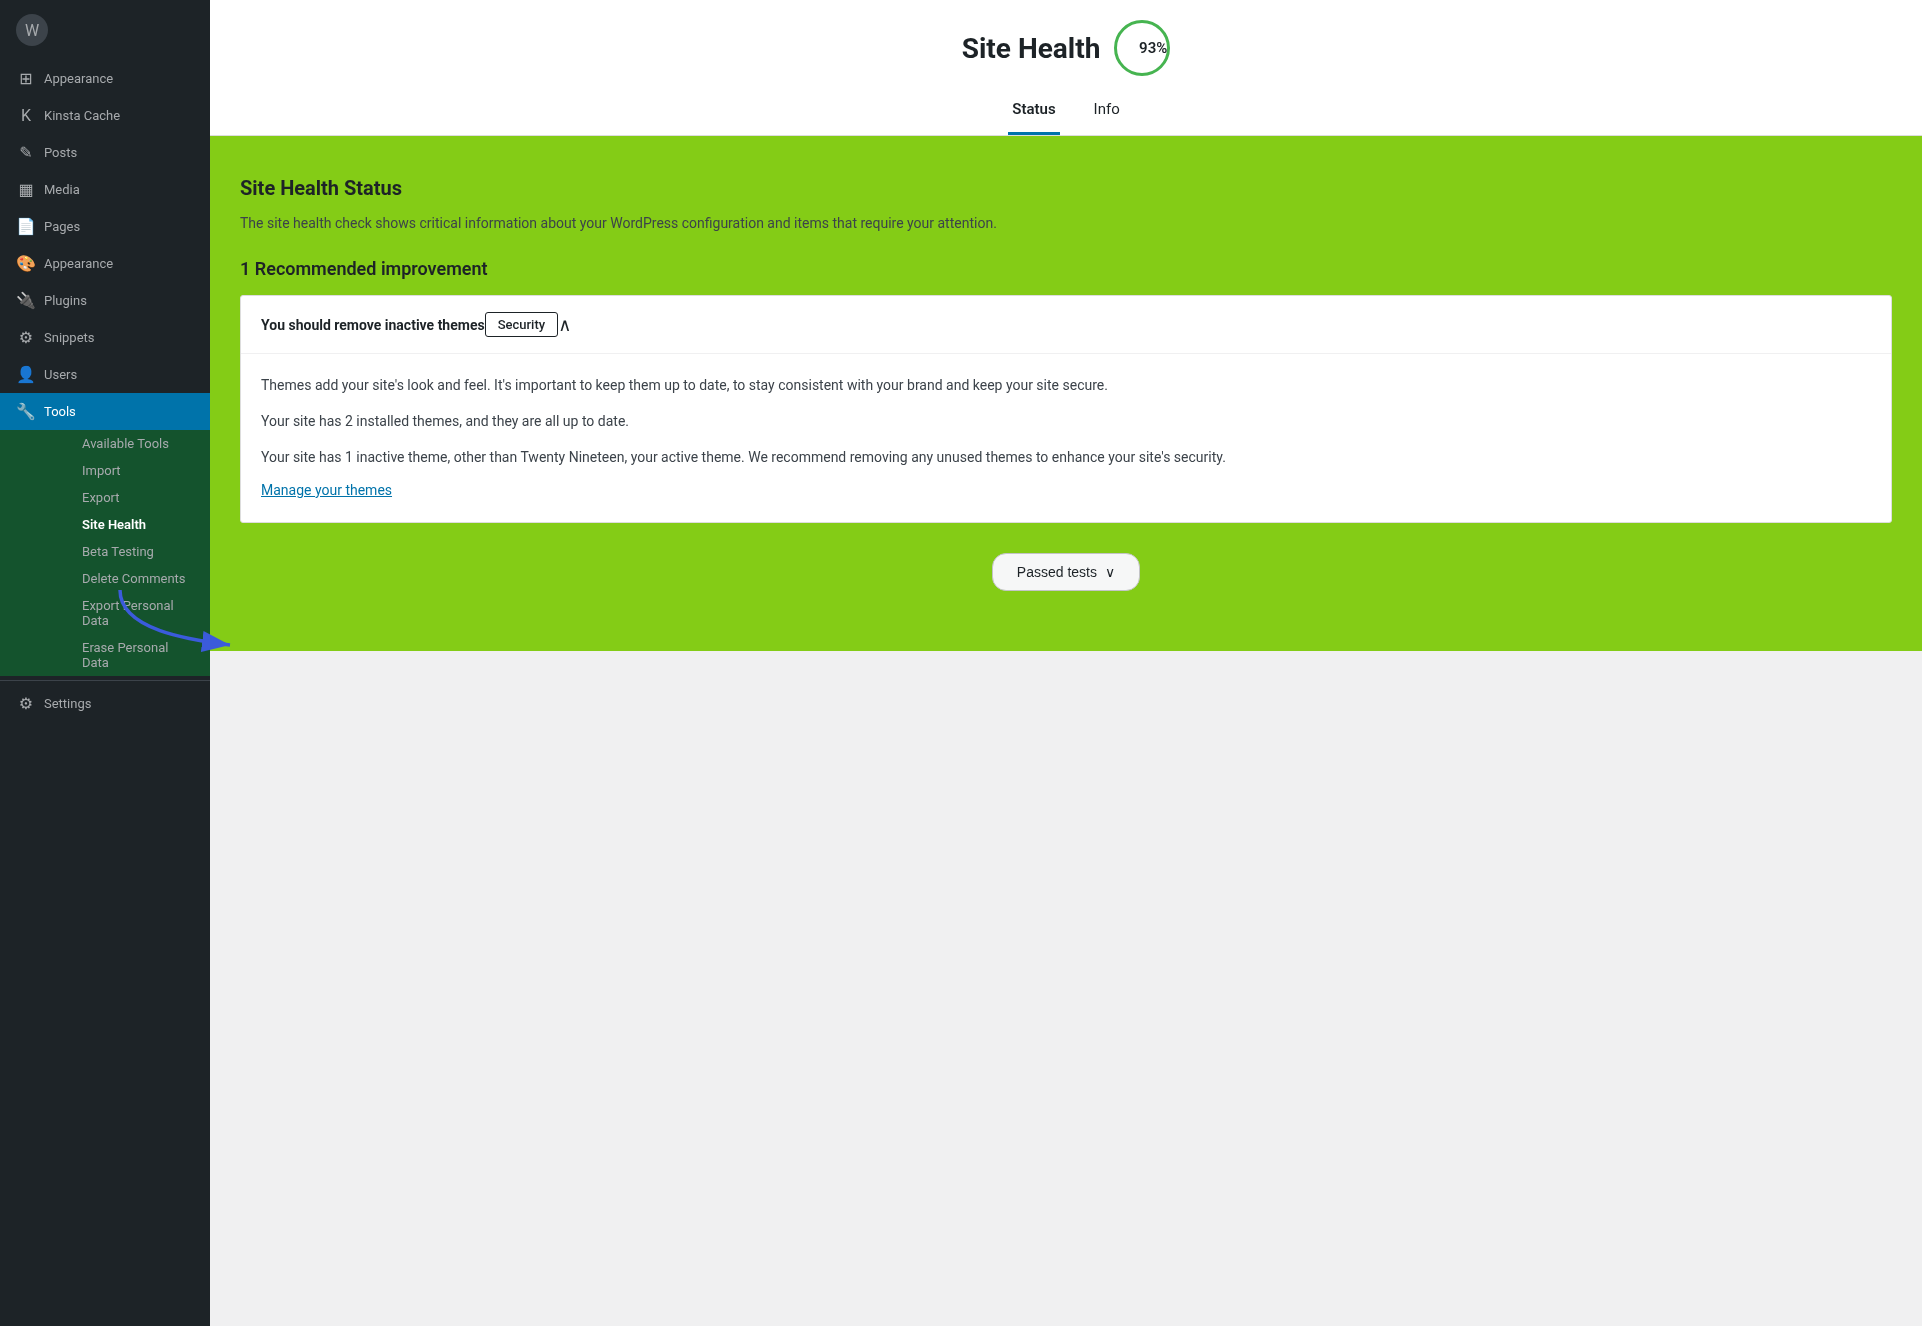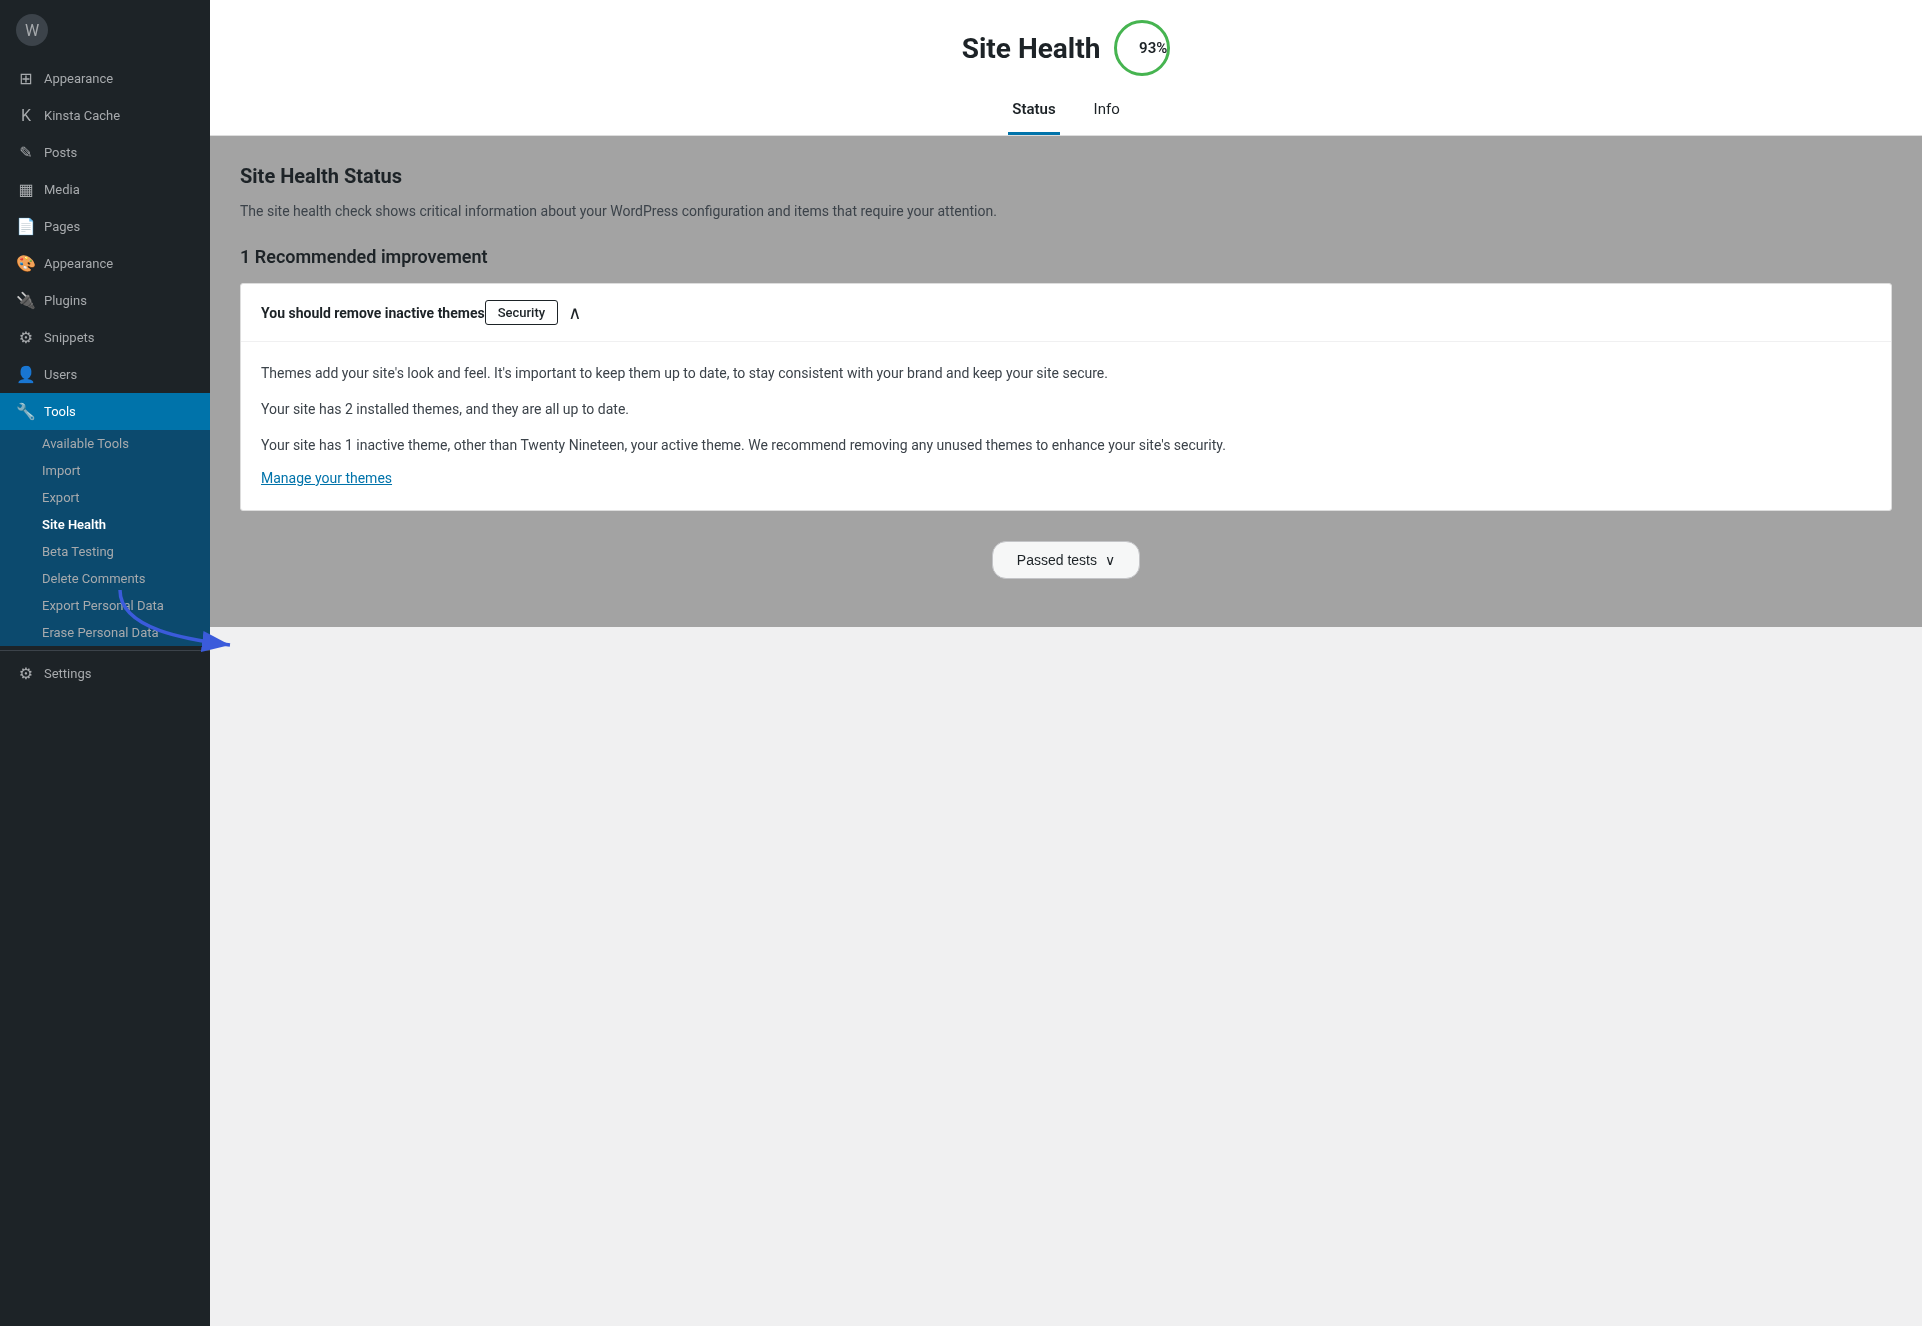--- a/index.html
+++ b/index.html
@@ -108,22 +108,22 @@
       text-decoration: none;
     }
     .tab.active {
       border-bottom: 3px solid #0073aa;
       font-weight: 600;
       color: #1d2327;
     }
 
     
     #content-body {
-      padding: 28px 30px;
-      background: #a3a3a3;
+      padding: 40px 30px;
+      background: #84cc16;
     }
     .section-title {
       font-size: 20px;
       font-weight: 700;
       color: #1d2327;
       margin-bottom: 12px;
     }
     .description-text {
       font-size: 14px;
       color: #3c434a;
@@ -149,21 +149,20 @@
       border-bottom: 1px solid #f0f0f1;
     }
     .issue-title {
       font-size: 14px;
       font-weight: 700;
       color: #1d2327;
     }
     .issue-header-right {
       display: flex;
       align-items: center;
-      gap: 10px;
     }
     .security-badge {
       border: 1px solid #1d2327;
       border-radius: 3px;
       padding: 4px 12px;
       font-size: 13px;
       font-weight: 500;
       color: #1d2327;
     }
     .chevron-up {
@@ -199,21 +198,21 @@
       padding: 10px 24px;
       font-size: 14px;
       cursor: pointer;
       display: flex;
       align-items: center;
       gap: 8px;
       color: #1d2327;
     }
 
     
-    .sub-items { background: #0c4a6e; }
+    .sub-items { background: #14532d; padding-left: 40px; }
   </style>
 </head>
 <body>
 
 <div id="sidebar">
   <div class="sidebar-logo">
     <div class="logo-icon">W</div>
   </div>
 
   <div class="sidebar-item">

